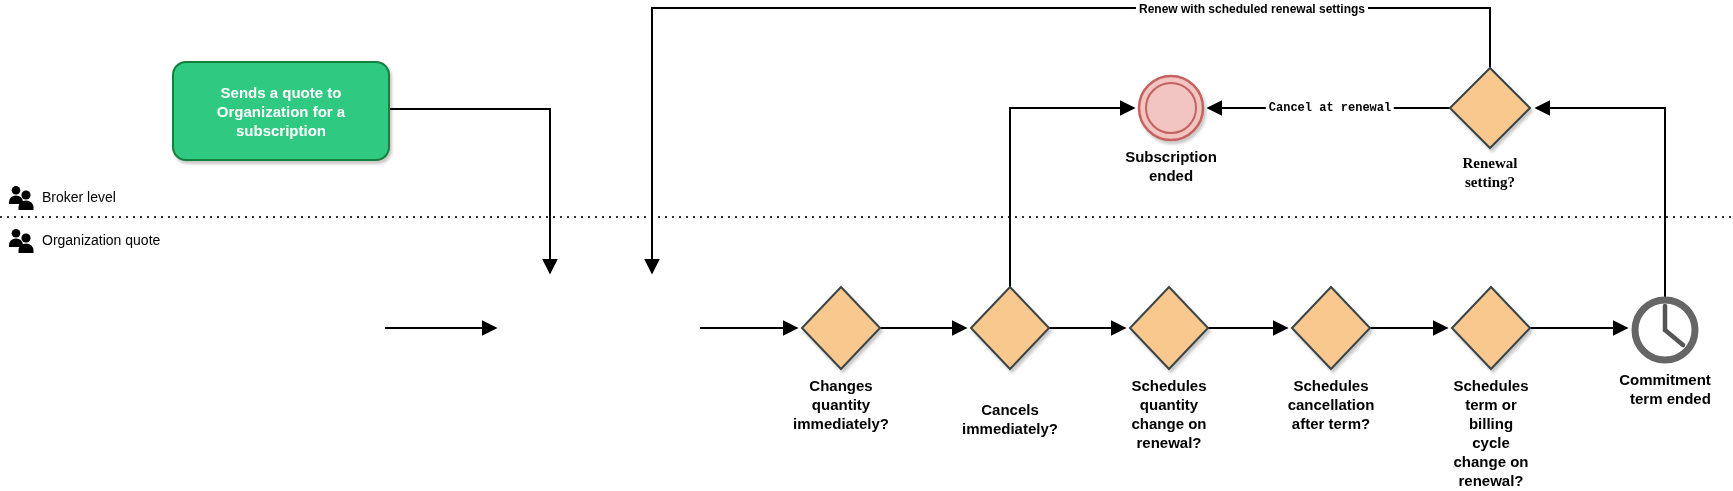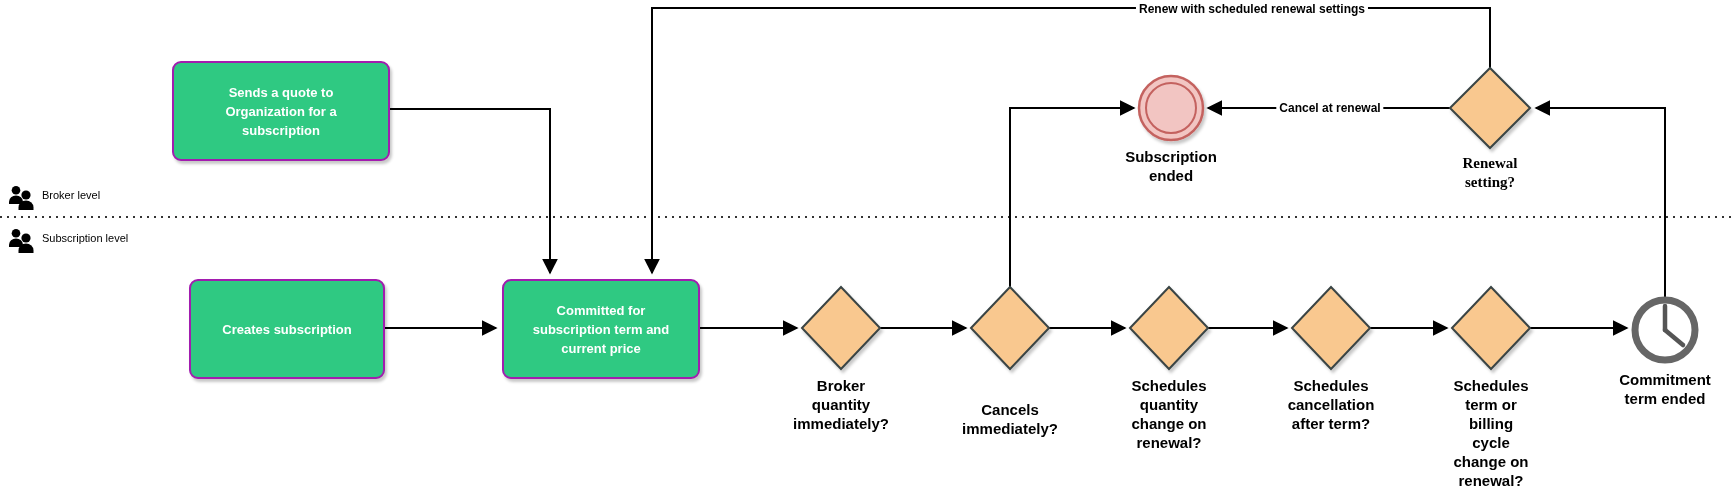--- a/index.html
+++ b/index.html
@@ -8,25 +8,25 @@
     width:1733px;height:491px;
     background:#ffffff;
     font-family:"Liberation Sans", sans-serif;
     overflow:hidden;
   }
   svg.layer{position:absolute;left:0;top:0;}
   .process{
     position:absolute;
     box-sizing:border-box;
     background:#2FC982;
-    border:2px solid #a21caf;
-    border-radius:9px;
+    border:2px solid #15803d;
+    border-radius:14px;
     color:#ffffff;
     font-weight:bold;
-    font-size:13px;
+    font-size:15px;
     line-height:19px;
     display:flex;align-items:center;justify-content:center;
     text-align:center;
     white-space:pre-line;
     box-shadow:2px 3px 3px rgba(0,0,0,0.22);
   }
   .shape-label{
     position:absolute;
     transform:translateX(-50%);
     font-weight:bold;
@@ -41,21 +41,21 @@
     transform:translate(-50%,-50%);
     background:#ffffff;
     font-weight:bold;
     font-size:12px;
     color:#000000;
     padding:16px 3px;
     white-space:nowrap;
   }
   .lane-label{
     position:absolute;
-    font-size:11px;
+    font-size:14px;
     color:#000000;
     white-space:nowrap;
   }
   .people-icon{position:absolute;}
 </style>
 </head>
 <body>
 
 <div class="canvas">
 
@@ -118,51 +118,47 @@
   <div class="lane-label" style="left:42px;top:189px;">Broker level</div>
 
   <svg class="people-icon" style="left:8px;top:228px;" width="27" height="25" viewBox="0 0 27 25">
     <g fill="#000000">
       <circle cx="8" cy="5.3" r="4.3"></circle>
       <path d="M1,19 v-2.2 a7,6.3 0 0 1 14,0 V19 z"></path>
       <circle cx="18" cy="10" r="4.6"></circle>
       <path d="M10.5,25 v-2.6 a7.5,6.8 0 0 1 15,0 V25 z"></path>
     </g>
   </svg>
-  <div class="lane-label" style="left:42px;top:232px;">Subscription level</div>
+  <div class="lane-label" style="left:42px;top:232px;">Organization quote</div>
 
   <div class="process" style="left:172px;top:61px;width:218px;height:100px;">Sends a quote to
 Organization for a
 subscription</div>
-  <div class="process" style="left:189px;top:279px;width:196px;height:100px;">Creates subscription</div>
-  <div class="process" style="left:502px;top:279px;width:198px;height:100px;">Committed for
-subscription term and
-current price</div>
 
-  <div class="shape-label" style="left:841px;top:376px;">Broker
+  <div class="shape-label" style="left:841px;top:376px;">Changes
 quantity
 immediately?</div>
   <div class="shape-label" style="left:1010px;top:376px;margin-top:24px;">Cancels
 immediately?</div>
   <div class="shape-label" style="left:1169px;top:376px;">Schedules
 quantity
 change on
 renewal?</div>
   <div class="shape-label" style="left:1331px;top:376px;">Schedules
 cancellation
 after term?</div>
   <div class="shape-label" style="left:1491px;top:376px;">Schedules
 term or
 billing
 cycle
 change on
 renewal?</div>
-  <div class="shape-label" style="left:1665px;top:370px;">Commitment
+  <div class="shape-label" style="left:1665px;top:370px;text-align:right;">Commitment
 term ended</div>
   <div class="shape-label" style="left:1171px;top:147px;">Subscription
 ended</div>
   <div class="shape-label" style="left:1490px;top:154px;font-family:Liberation Serif, serif;">Renewal
 setting?</div>
 
   <div class="edge-label" style="left:1252px;top:9px;">Renew with scheduled renewal settings</div>
-  <div class="edge-label" style="left:1330px;top:108px;">Cancel at renewal</div>
+  <div class="edge-label" style="left:1330px;top:108px;font-family:Liberation Mono, monospace;">Cancel at renewal</div>
 
 </div>
 
 </body></html>

